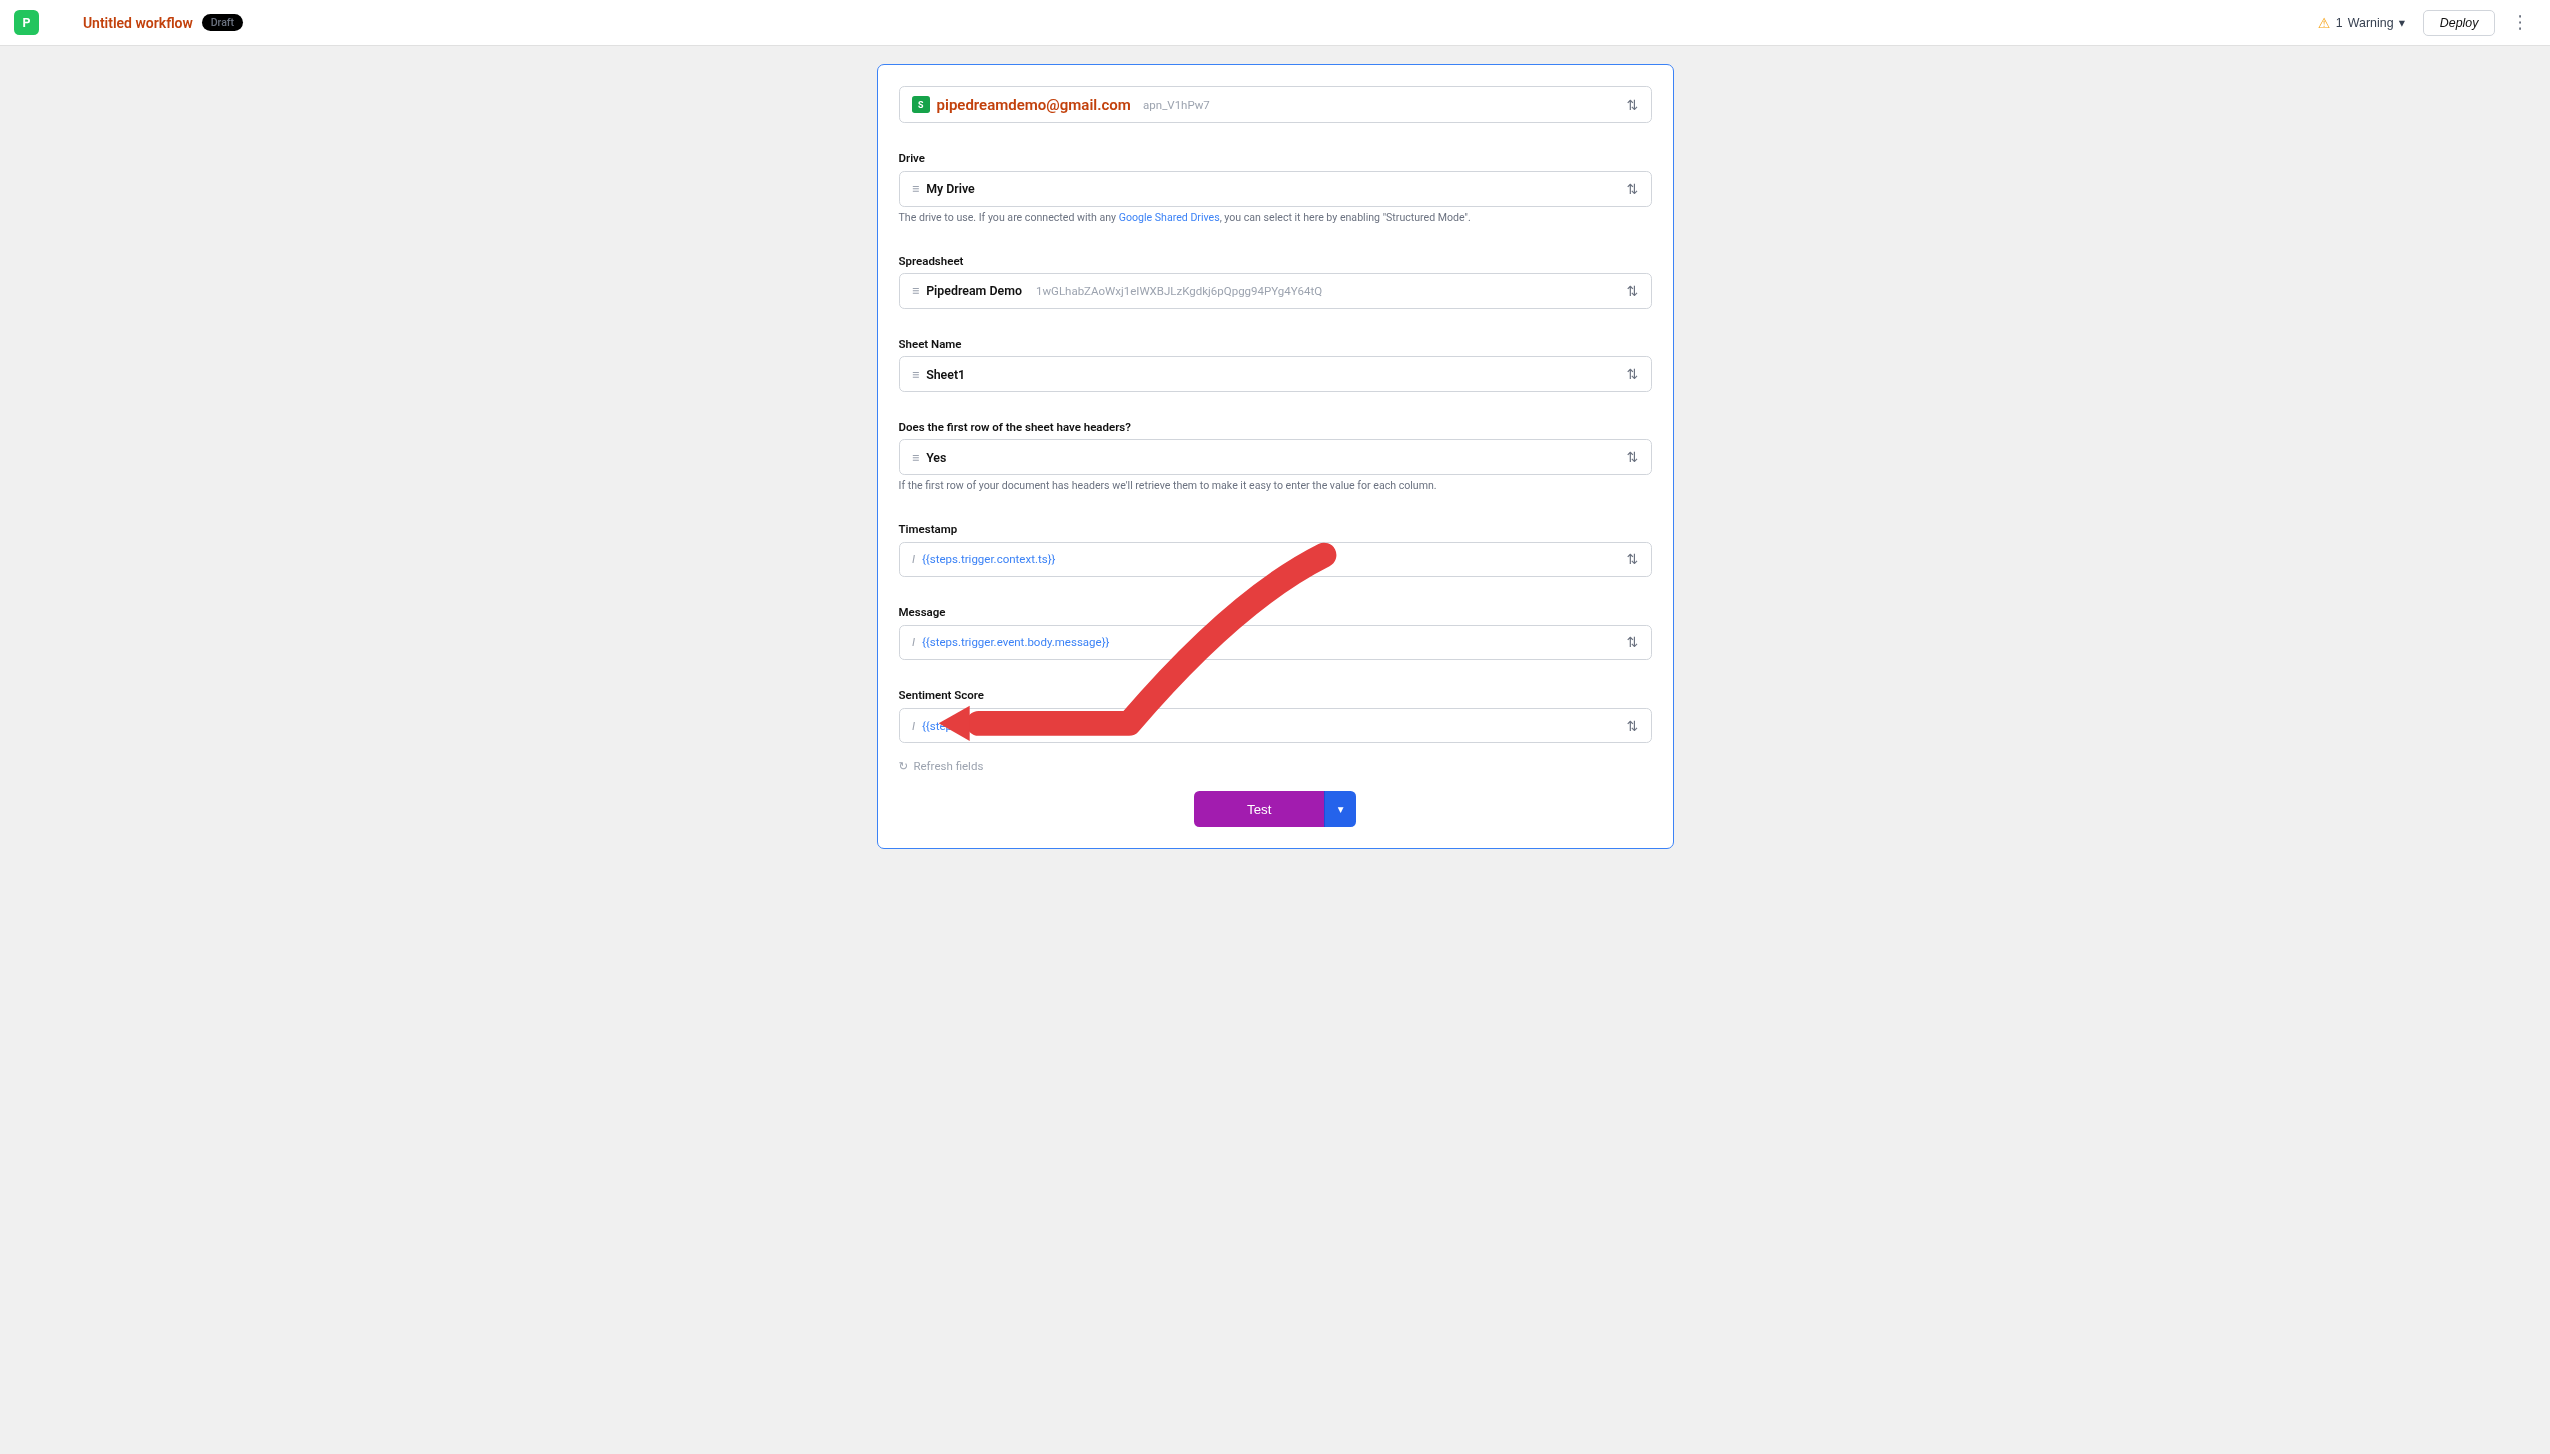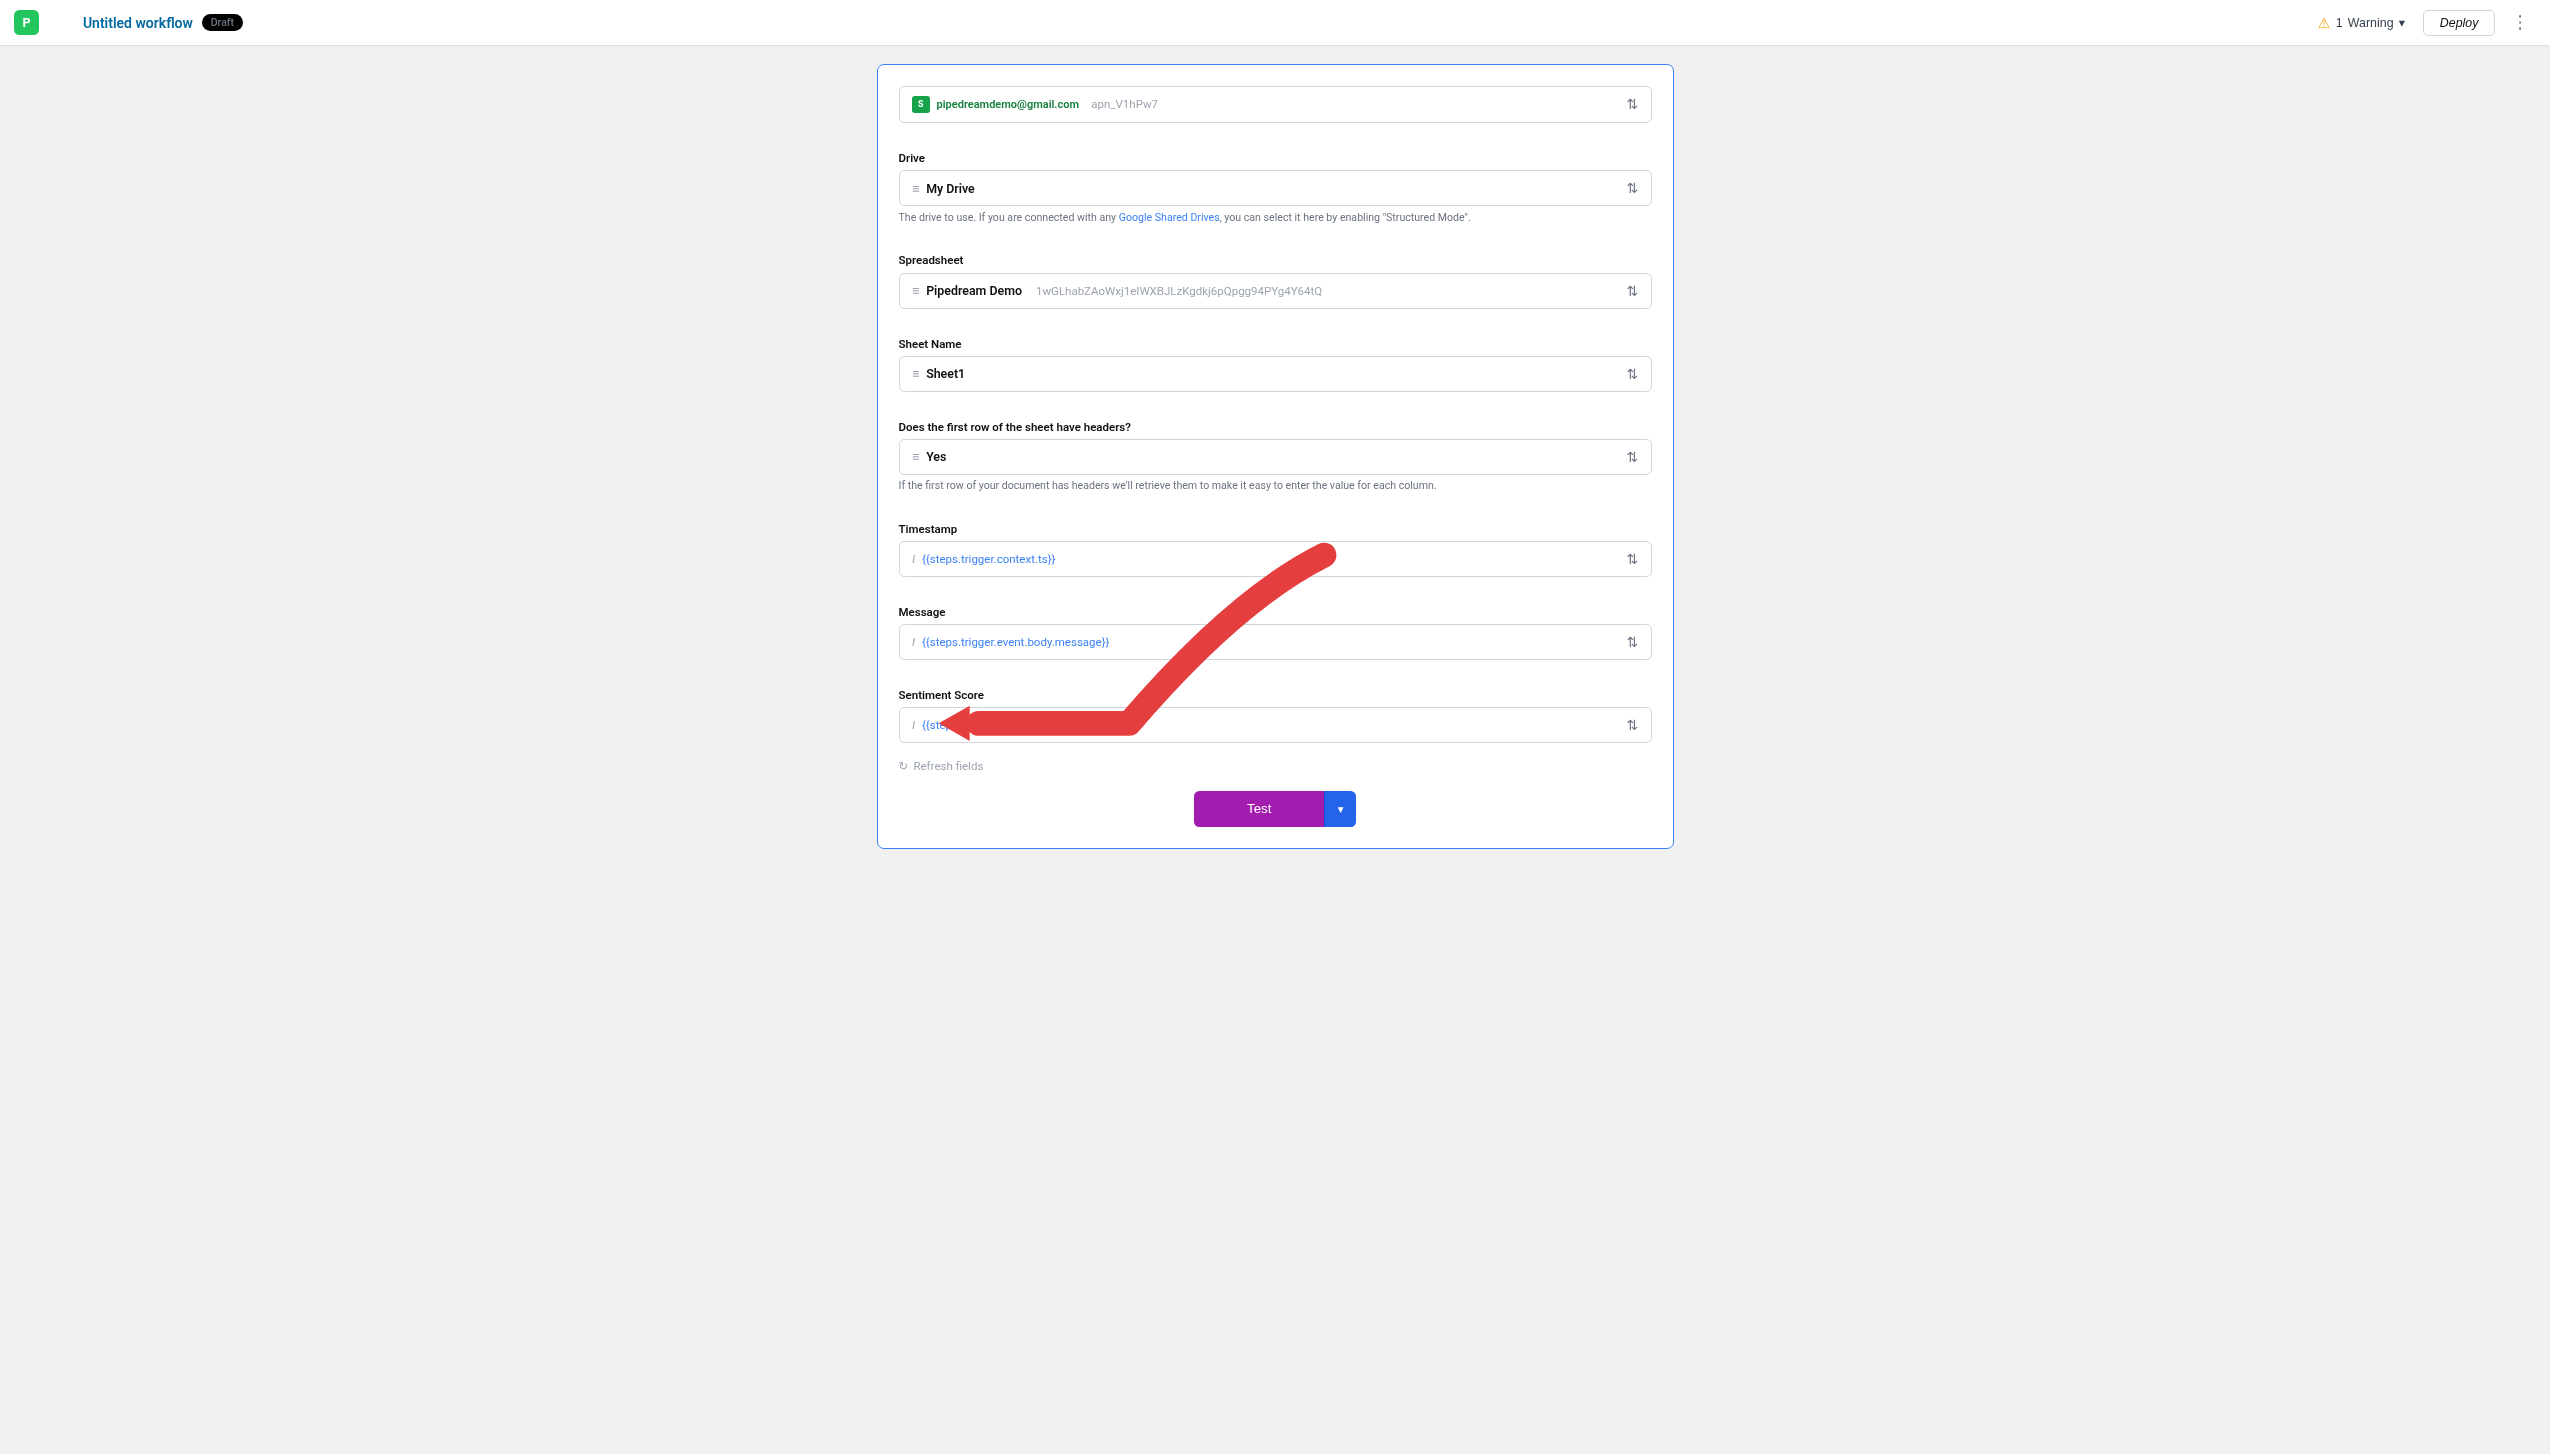--- a/index.html
+++ b/index.html
@@ -35,21 +35,21 @@
       display: flex;
       align-items: center;
       justify-content: center;
       color: white;
       font-weight: bold;
       font-size: 12.4px;
     }
     .workflow-title {
       font-size: 14px;
       font-weight: 600;
-      color: #0369a1;
+      color: #c2410c;
       padding-left: 35px;
     }
     .draft-badge {
       background: #000000;
       color: #6b7280;
       font-size: 10.6px;
       padding: 1.8px 8.9px;
       border-radius: 17.7px;
       font-weight: 500;
     }
@@ -134,22 +134,22 @@
       border-radius: 2.7px;
       display: flex;
       align-items: center;
       justify-content: center;
       color: white;
       font-size: 8.9px;
       font-weight: bold;
     }
     .account-email {
       font-weight: 600;
-      font-size: 11px;
-      color: #15803d;
+      font-size: 15px;
+      color: #c2410c;
       text-align: right;
     }
     .account-id {
       font-size: 11.5px;
       color: #9ca3af;
       margin-left: 5.3px;
       text-align: right;
     }
     .select-arrow {
       color: #6b7280;

